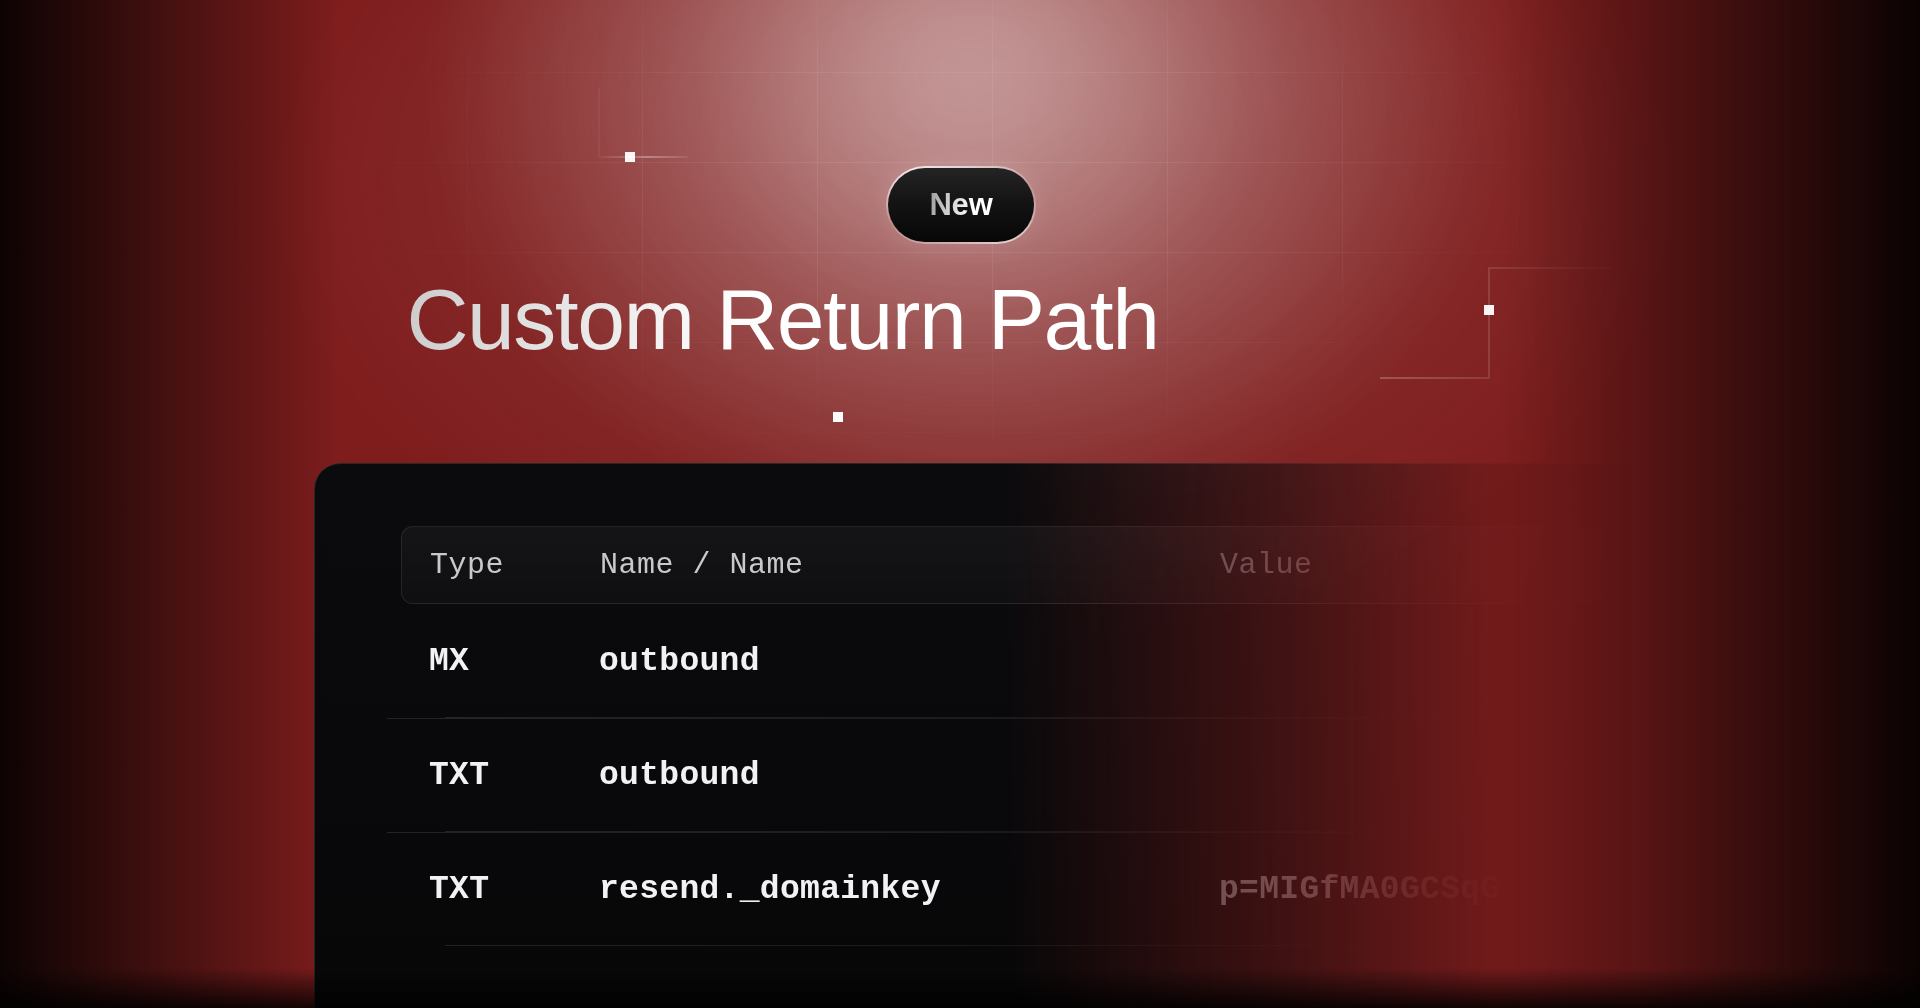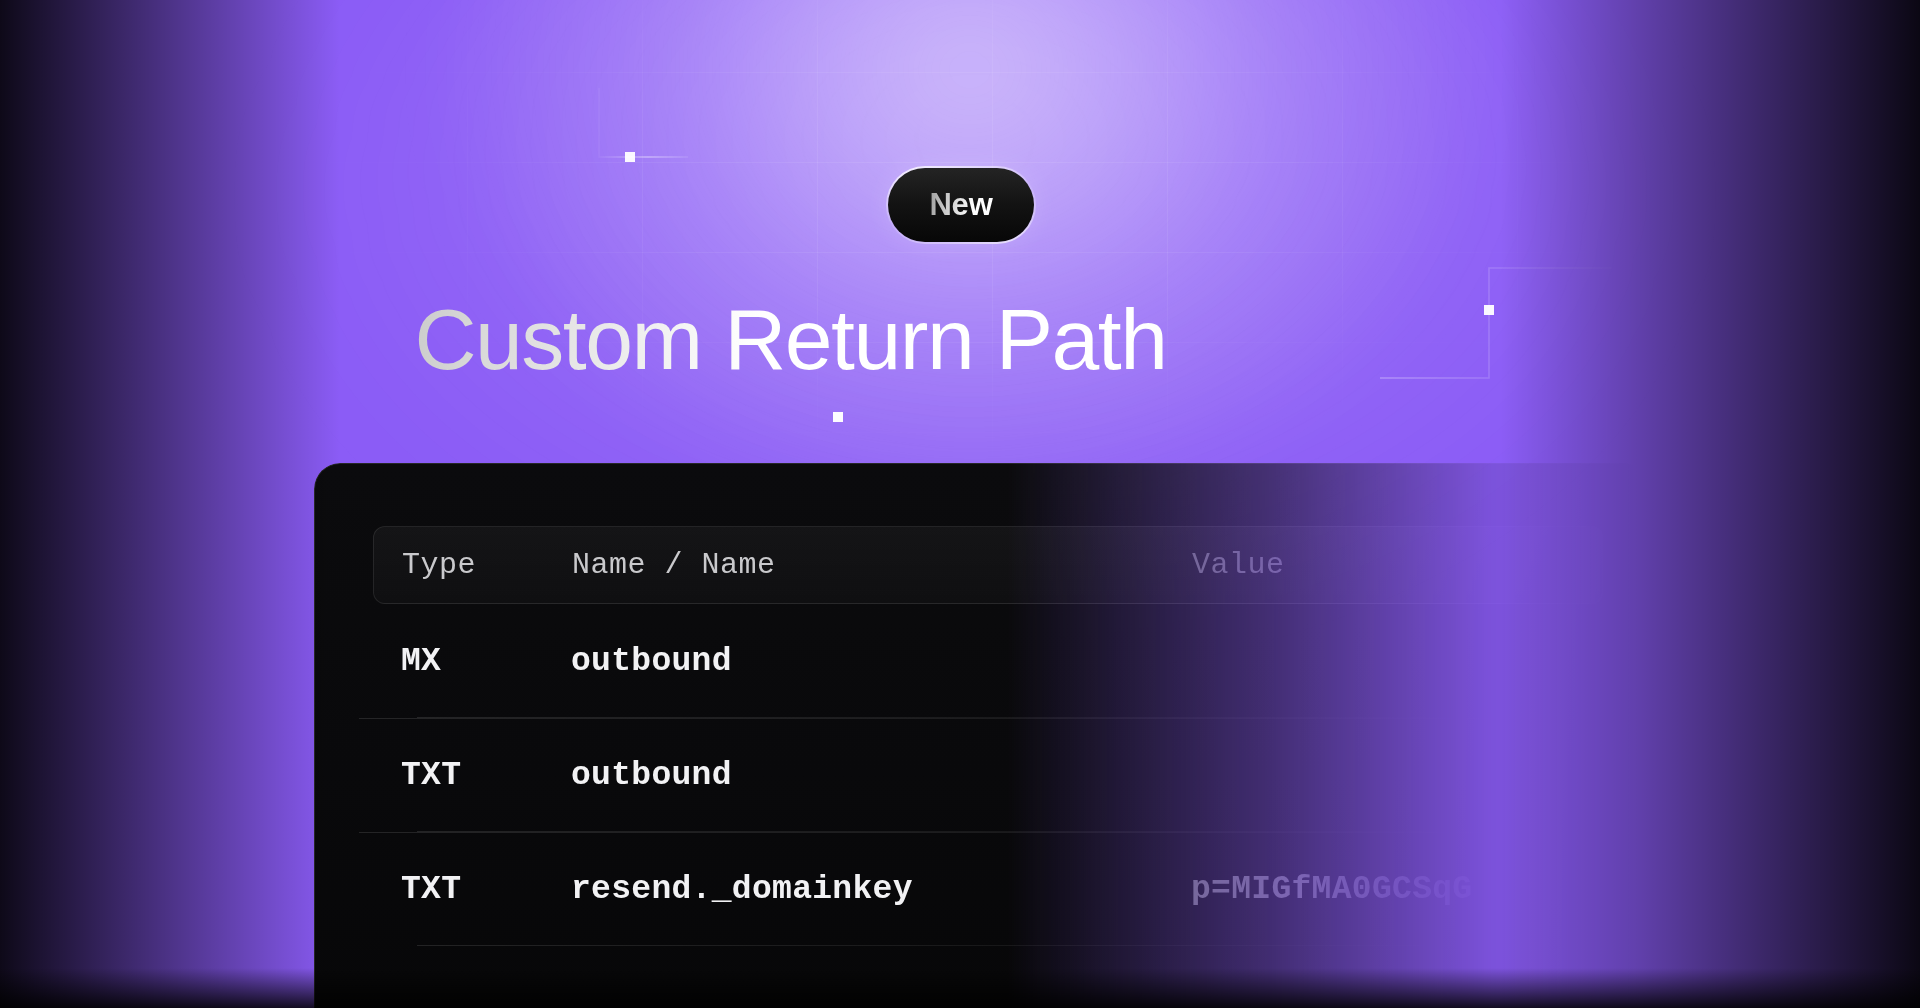--- a/index.html
+++ b/index.html
@@ -16,21 +16,21 @@
     font-family: "Liberation Sans", sans-serif;
     position: relative;
     -webkit-font-smoothing: antialiased;
   }
 
   #stage {
     position: absolute;
     inset: 0;
     width: 1920px;
     height: 1008px;
-    background: #8b5cf6;
+    background: #7f1d1d;
     overflow: hidden;
   }
 
   
   .glow-main {
     position: absolute;
     left: 470px;
     top: -360px;
     width: 1000px;
     height: 860px;
@@ -120,42 +120,41 @@
     background: linear-gradient(100deg, #9a9a9a 0%, #cfcfcf 32%, #ffffff 68%, #ffffff 100%);
     -webkit-background-clip: text;
     background-clip: text;
     color: transparent;
     -webkit-text-fill-color: transparent;
   }
 
   
   .hero-title {
     position: absolute;
-    left: 8px;
+    left: 0;
     top: 273px;
     width: 1565px;
     text-align: center;
     font-size: 86px;
     font-weight: 500;
     letter-spacing: -1.5px;
     line-height: 1.08;
     background: linear-gradient(96deg,
         #7e7e7e 0%,
         #a8a8a8 14%,
         #d8d8d8 30%,
         #ffffff 48%,
         #ffffff 72%,
         #ededed 88%,
         #d2d2d2 100%);
     -webkit-background-clip: text;
     background-clip: text;
     color: transparent;
     -webkit-text-fill-color: transparent;
     white-space: nowrap;
-    margin-top: 20px;
   }
 
   
   .dns-card {
     position: absolute;
     left: 314px;
     top: 463px;
     width: 1335px;
     height: 560px;
     border-radius: 26px 26px 0 0;
@@ -174,20 +173,21 @@
     left: 58px;
     top: 62px;
     width: 1230px;
     font-family: "Liberation Mono", "DejaVu Sans Mono", monospace;
   }
 
   .row {
     display: flex;
     align-items: center;
     height: 82px;
+    margin-left: 28px;
   }
 
   .table-head {
     border-radius: 12px;
     border: 1px solid rgba(255,255,255,0.085);
     background: linear-gradient(180deg, rgba(255,255,255,0.045) 0%, rgba(255,255,255,0.022) 100%);
     height: 78px;
   }
 
   .data-row { height: 114px; position: relative; }

